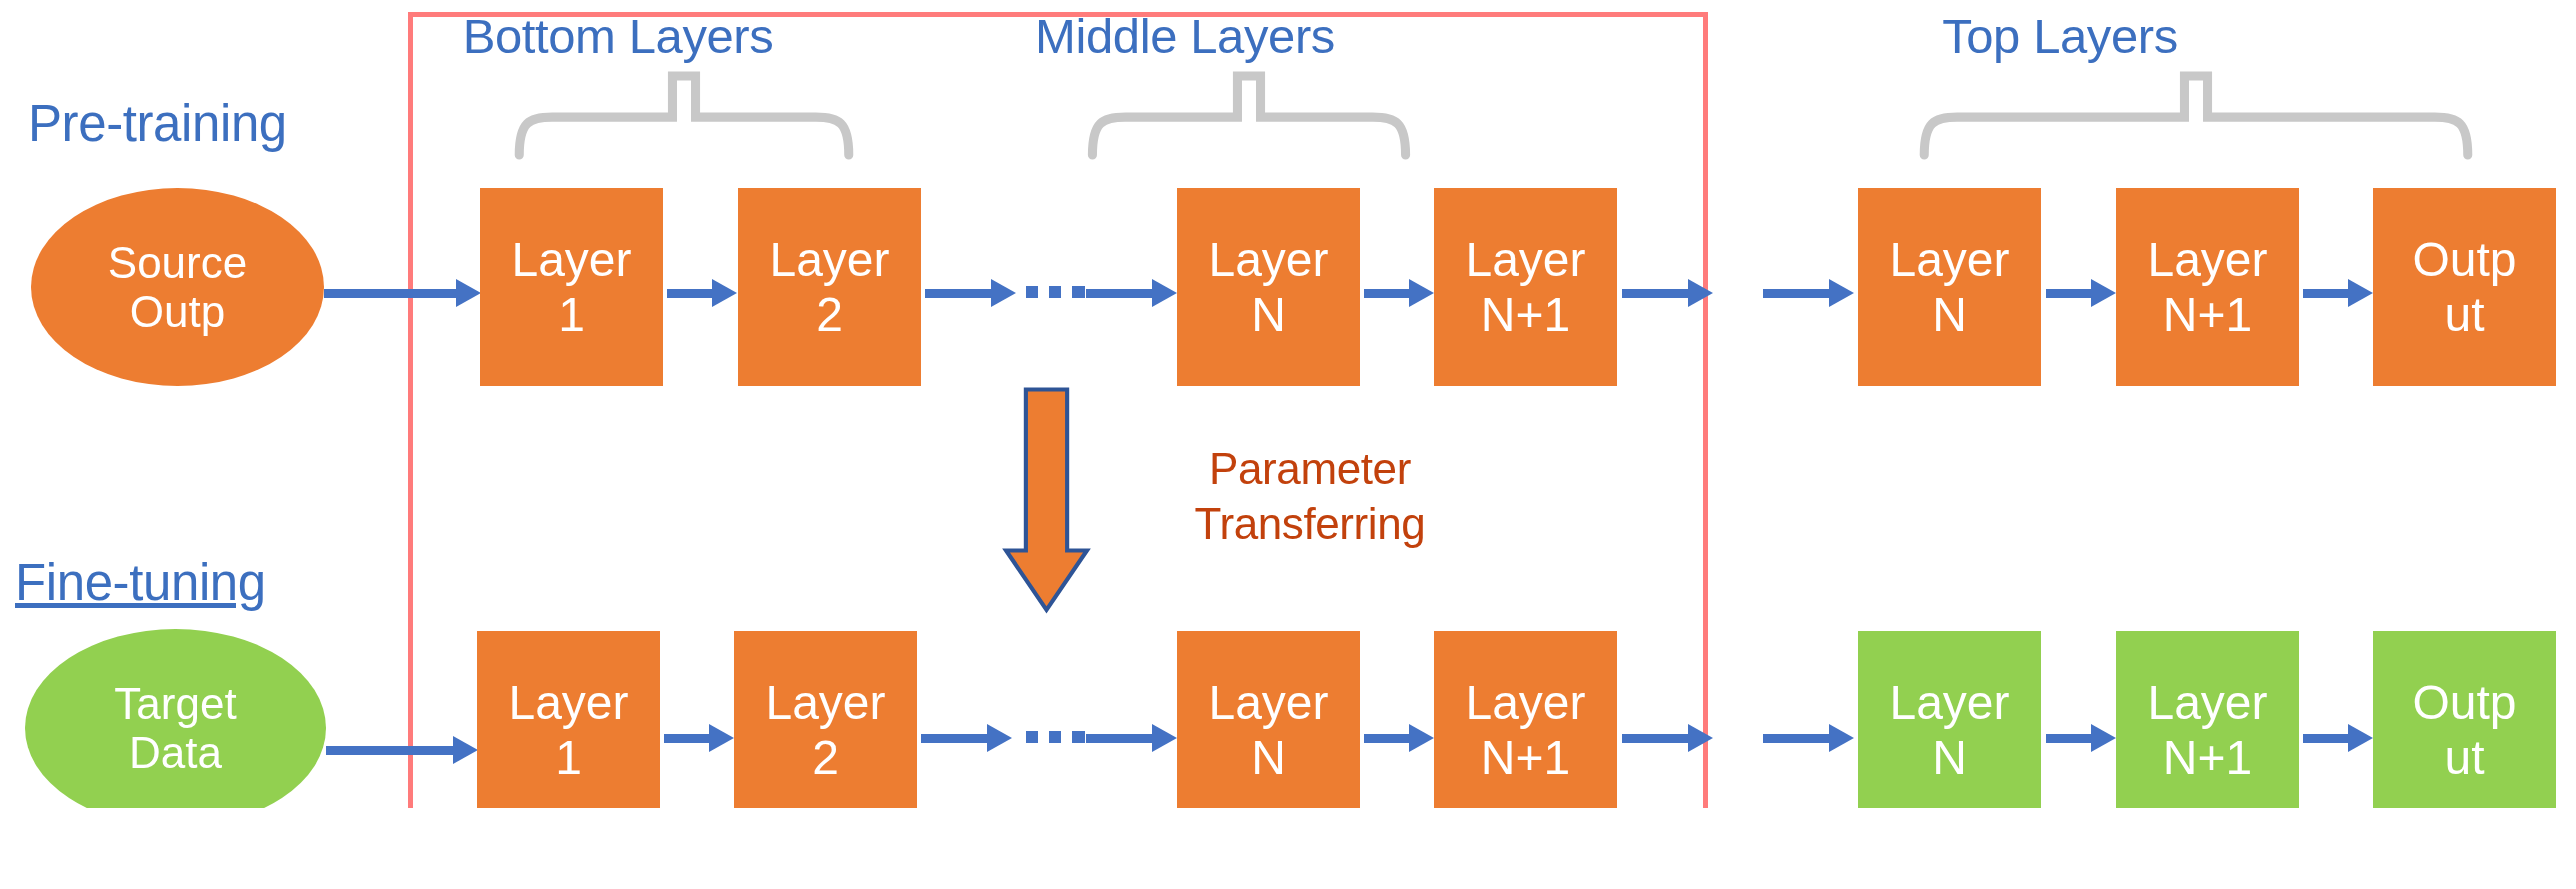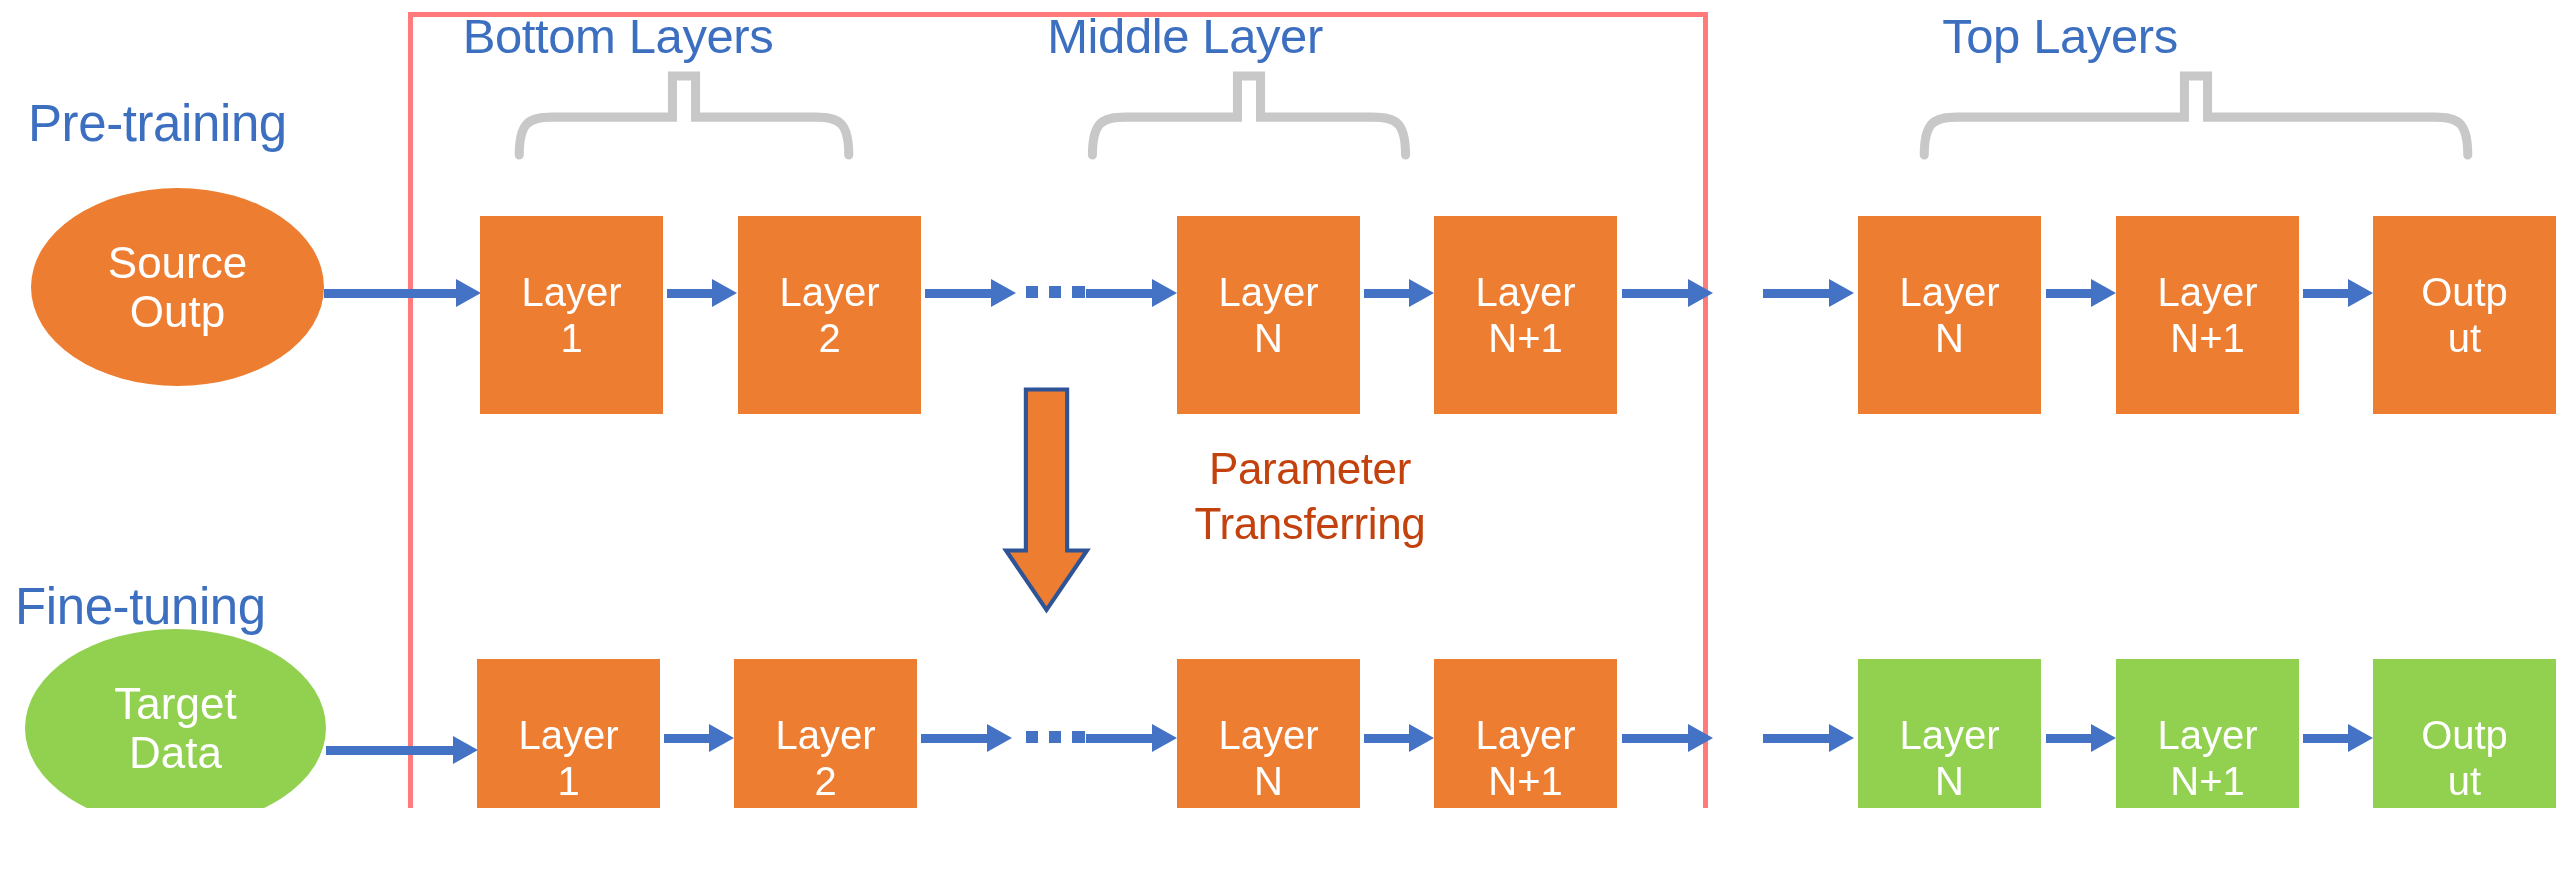--- a/index.html
+++ b/index.html
@@ -59,26 +59,25 @@
   }
   .data-node.source{background:#ED7D31;}
   .data-node.target{background:#92D050;}
 
   
   .layer-box{
     display:flex;
     align-items:center;
     justify-content:center;
     color:#ffffff;
-    font-size:40px;
+    font-size:48px;
     line-height:1.15;
     text-align:center;
     white-space:pre-line;
     box-sizing:border-box;
-    margin-top:28px;
   }
   .layer-box.orange{background:#ED7D31;}
   .layer-box.green{background:#92D050;}
 
   
   .arrow-h{
     height:28px;
     display:flex;
     align-items:center;
   }
@@ -121,21 +120,21 @@
     letter-spacing:-0.4px;
   }
 </style>
 </head>
 <body>
 
 <div id="stage">
 
   <div class="abs group-caption" style="left:420px; top:11.5px; width:396px;">Bottom Layers</div>
 
-  <div class="abs group-caption" style="left:987px; top:11.5px; width:396px;">Middle Layer</div>
+  <div class="abs group-caption" style="left:987px; top:11.5px; width:396px;">Middle Layers</div>
 
   <div class="abs group-caption" style="left:1862px; top:11.5px; width:396px;">Top Layers</div>
 
   <svg class="abs brace" style="left:511px; top:71px;" width="346" height="89" viewBox="0 0 420 108">
     <path d="M10,102 C10,62 22,56 50,56 L196,56 L196,6 L224,6 L224,56 L370,56 C398,56 410,62 410,102" fill="none" stroke="#C8C8C8" stroke-width="11" stroke-linecap="round"></path>
   </svg>
 
   <svg class="abs brace" style="left:1084px; top:71px;" width="330" height="89" viewBox="0 0 400 108">
     <path d="M10,102 C10,62 22,56 50,56 L186,56 L186,6 L214,6 L214,56 L350,56 C378,56 390,62 390,102" fill="none" stroke="#C8C8C8" stroke-width="11" stroke-linecap="round"></path>
   </svg>
@@ -223,21 +222,21 @@
   <div class="abs layer-box orange" style="left:2373px; top:188px; width:183px; height:198px;">Outp
 ut</div>
 
   <svg class="abs" id="param-arrow" style="left:1001px; top:387px;" width="91" height="227" viewBox="0 0 110 275">
     <path d="M30,3 L80,3 L80,198 L104,198 L55,270 L6,198 L30,198 Z" fill="#ED7D31" stroke="#2E5496" stroke-width="5" stroke-linejoin="miter"></path>
   </svg>
 
   <div class="abs param-text" style="left:1112px; top:441px; width:396px;">Parameter
 Transferring</div>
 
-  <div class="abs stage-label" style="left:15px; top:580px;">Fine-tuning</div>
+  <div class="abs stage-label" style="left:15px; top:556px;text-decoration:underline;">Fine-tuning</div>
 
   <div class="abs data-node target" style="left:25px; top:629px; width:301px; height:198px;">Target
 Data</div>
 
   <div class="abs arrow-h" style="left:326px; top:736px; width:152px;">
     <div class="shaft"></div>
       <div class="head"></div>
   </div>
 
   <div class="abs layer-box orange" style="left:477px; top:631px; width:183px; height:198px;">Layer

